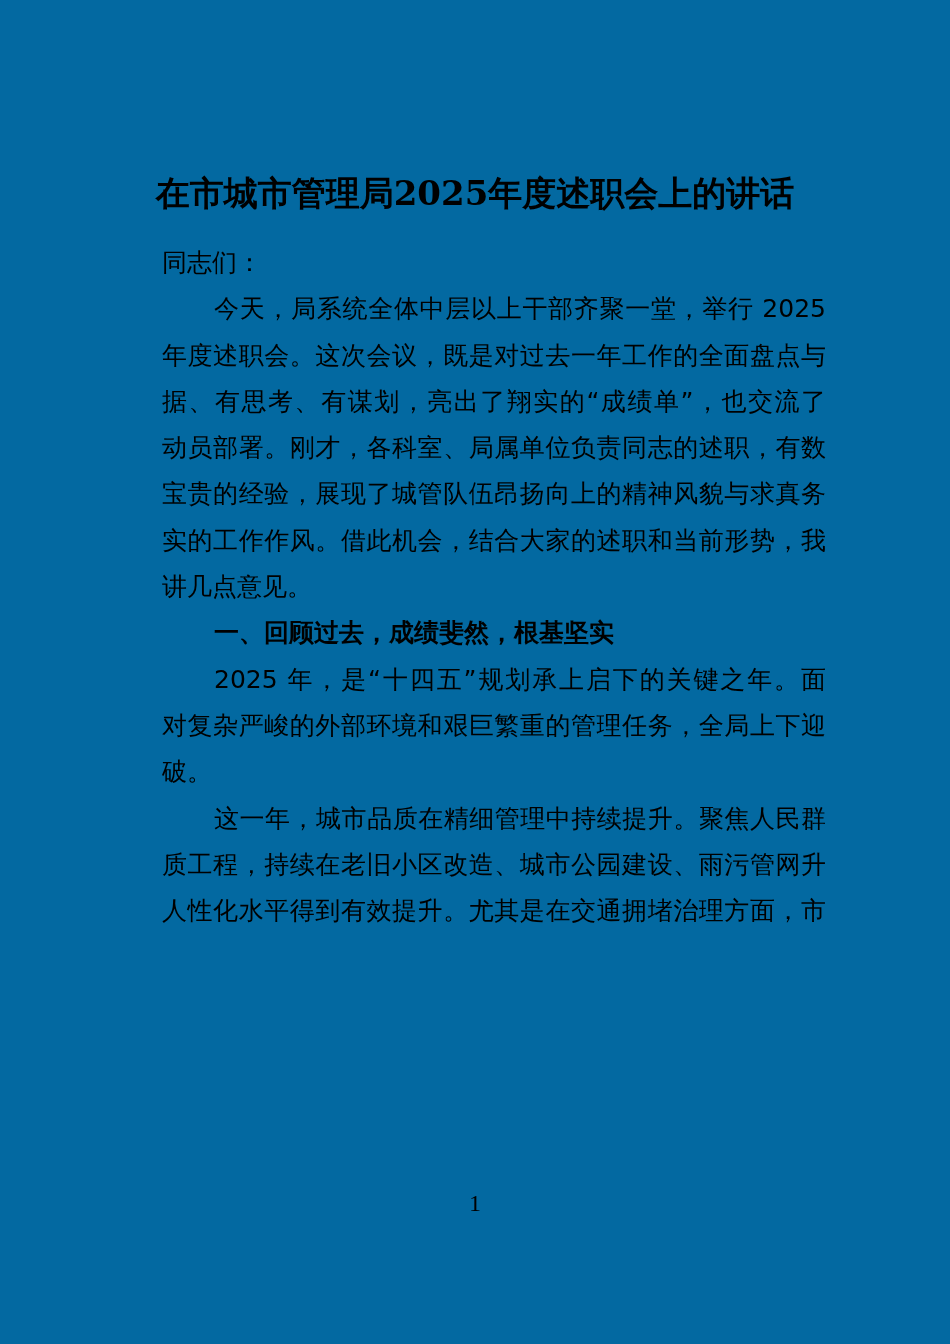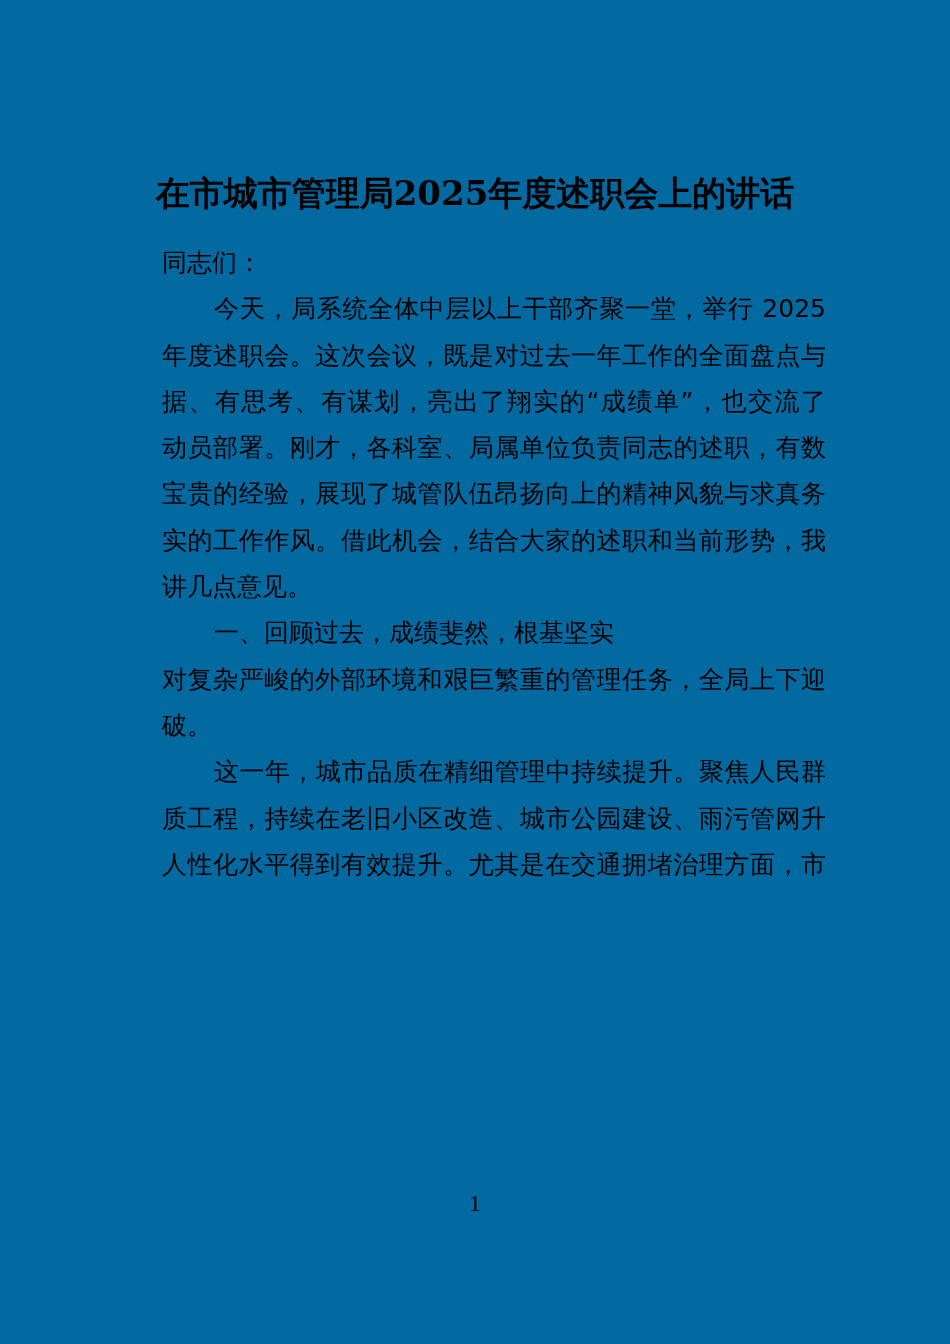--- a/index.html
+++ b/index.html
@@ -52,21 +52,21 @@
       text-align-last: justify;
       letter-spacing: 0;
     }
     .line.last {
       text-align-last: left;
     }
     .line.indent {
       padding-left: 52px;
     }
     .line.heading {
-      font-weight: normal;
+      font-weight: bold;
       text-align-last: left;
       padding-left: 52px;
     }
     .page-number {
       position: absolute;
       left: 0;
       top: 1186px;
       width: 950px;
       text-align: center;
       font-family: "Liberation Serif", "DejaVu Serif", serif;
@@ -89,20 +89,21 @@
       <span class="line">据、有思考、有谋划，亮出了翔实的“成绩单”，也交流了</span>
       <span class="line">动员部署。刚才，各科室、局属单位负责同志的述职，有数</span>
       <span class="line">宝贵的经验，展现了城管队伍昂扬向上的精神风貌与求真务</span>
       <span class="line">实的工作作风。借此机会，结合大家的述职和当前形势，我</span>
       <span class="line last">讲几点意见。</span>
     </div>
 
     <span class="line heading">一、回顾过去，成绩斐然，根基坚实</span>
 
     <div>
+      <span class="line indent">2025 年，是“十四五”规划承上启下的关键之年。面</span>
       <span class="line">对复杂严峻的外部环境和艰巨繁重的管理任务，全局上下迎</span>
       <span class="line last">破。</span>
     </div>
 
     <div>
       <span class="line indent">这一年，城市品质在精细管理中持续提升。聚焦人民群</span>
       <span class="line">质工程，持续在老旧小区改造、城市公园建设、雨污管网升</span>
       <span class="line">人性化水平得到有效提升。尤其是在交通拥堵治理方面，市</span>
     </div>
   </div>

